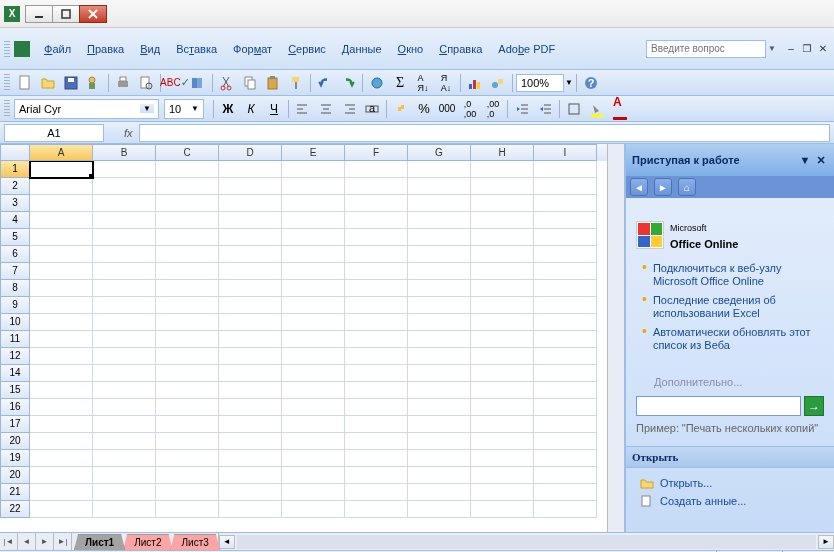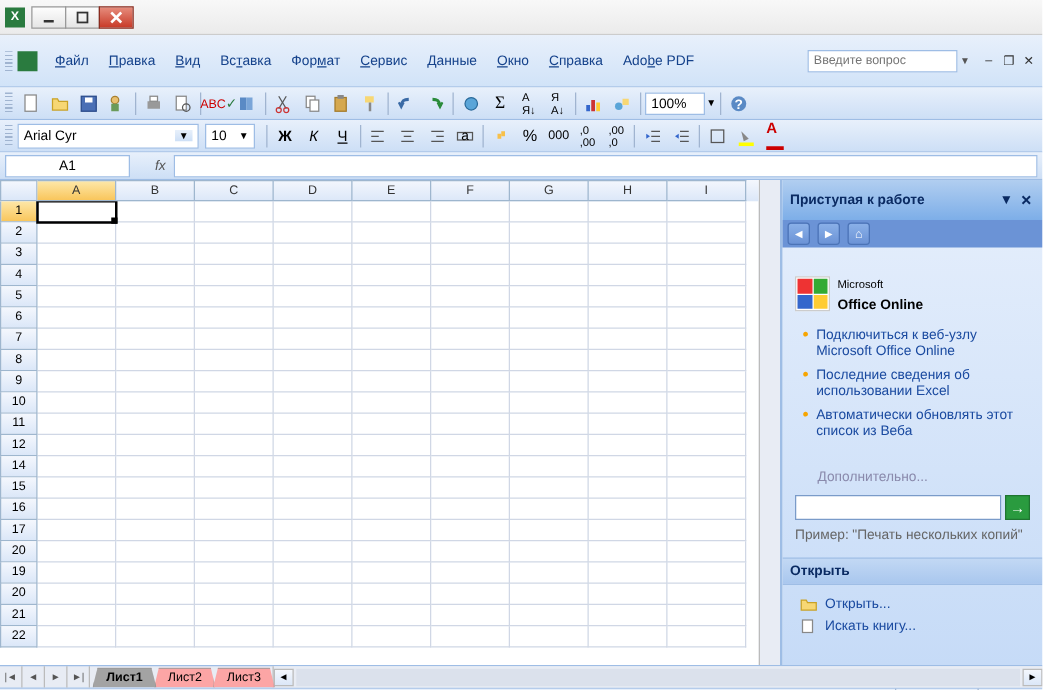--- a/index.html
+++ b/index.html
@@ -75,21 +75,21 @@
 .oo-text b { color: #000; }
 .tp-list { list-style: none; padding-left: 6px; }
 .tp-list li { display: flex; gap: 6px; margin-bottom: 6px; color: #1a4aa0; cursor: pointer; font-size: 11px; line-height: 13px; }
 .tp-list li::before { content:"•"; color: #f7a500; font-size: 14px; line-height: 11px; }
 .tp-more { color: #8a8aac; padding-left: 18px; margin-bottom: 8px; margin-top: 24px; }
 .tp-search-lbl { color: #333; margin-bottom: 4px; }
 .tp-search { display: flex; gap: 3px; margin-bottom: 6px; }
 .tp-search input { flex:1; height: 20px; border: 1px solid #7a9bc9; padding: 0 4px; }
 .tp-go { width: 20px; height: 20px; background: #2a9b3f; color: white; display: flex; align-items: center; justify-content: center; font-size: 12px; border: 1px solid #1e7530; }
 .tp-example { color: #666; font-size: 10px; margin-bottom: 10px; }
-.tp-section { background: linear-gradient(#c2d8f4, #a9c7ee); padding: 4px 6px; font-weight: bold; color: #0a2a62; margin: 12px -10px 6px; border-top: 1px solid #9ebde5; border-bottom: 1px solid #9ebde5; }
+.tp-section { background: linear-gradient(#c2d8f4, #a9c7ee); padding: 4px 6px; font-weight: bold; color: #0a2a62; margin: 12px -10px 6px; border-top: 1px solid #9ebde5; border-bottom: 1px solid #9ebde5; font-family: Liberation Serif, serif; }
 .tp-link { display: flex; gap: 6px; color: #1a4aa0; padding: 3px 4px; cursor: pointer; align-items: center; }
 .tp-link .lk-icon { width: 14px; height: 12px; }
 
 .sheet-tabs-row { height: 18px; display: flex; background: #e8ecf4; border-top: 1px solid #9ebde5; }
 .tab-nav { display: flex; }
 .tab-nav .tn { width: 18px; border-right: 1px solid #bbb; display: flex; align-items: center; justify-content: center; font-size: 8px; color: #555; }
 .sheet-tabs { display: flex; align-items: flex-end; padding-left: 2px; }
 .sheet-tab { padding: 2px 10px; background: #fff; border: 1px solid #999; border-bottom: none; clip-path: polygon(8% 0, 92% 0, 100% 100%, 0 100%); margin-right: -2px; font-size: 10px; }
 .sheet-tab.active { font-weight: bold; background: #a3a3a3; z-index: 1; }
 .sheet-tab:not(.active){ background: #fca5a5; }
@@ -704,21 +704,21 @@
       <div class="tp-link">
         <svg class="lk-icon" viewBox="0 0 14 12">
             <path d="M1 3h4l1 2h7v6H1z" fill="#f7d774" stroke="#c9a227"></path>
           </svg>
         <span>Открыть...</span>
       </div>
       <div class="tp-link">
         <svg class="lk-icon" viewBox="0 0 14 12">
             <rect x="2" y="1" width="8" height="10" fill="white" stroke="#888"></rect>
           </svg>
-        <span>Искать книгу...</span>
+        <span>Создать анные...</span>
       </div>
     </div>
   </div>
 </div>
 
 <div class="sheet-tabs-row">
   <div class="tab-nav">
     <div class="tn">|◄</div>
     <div class="tn">◄</div>
     <div class="tn">►</div>

